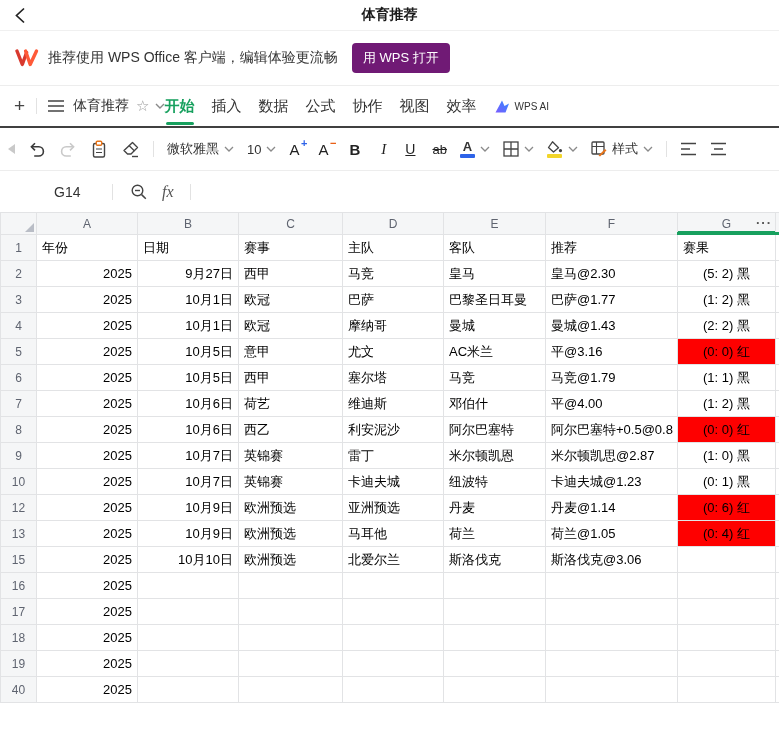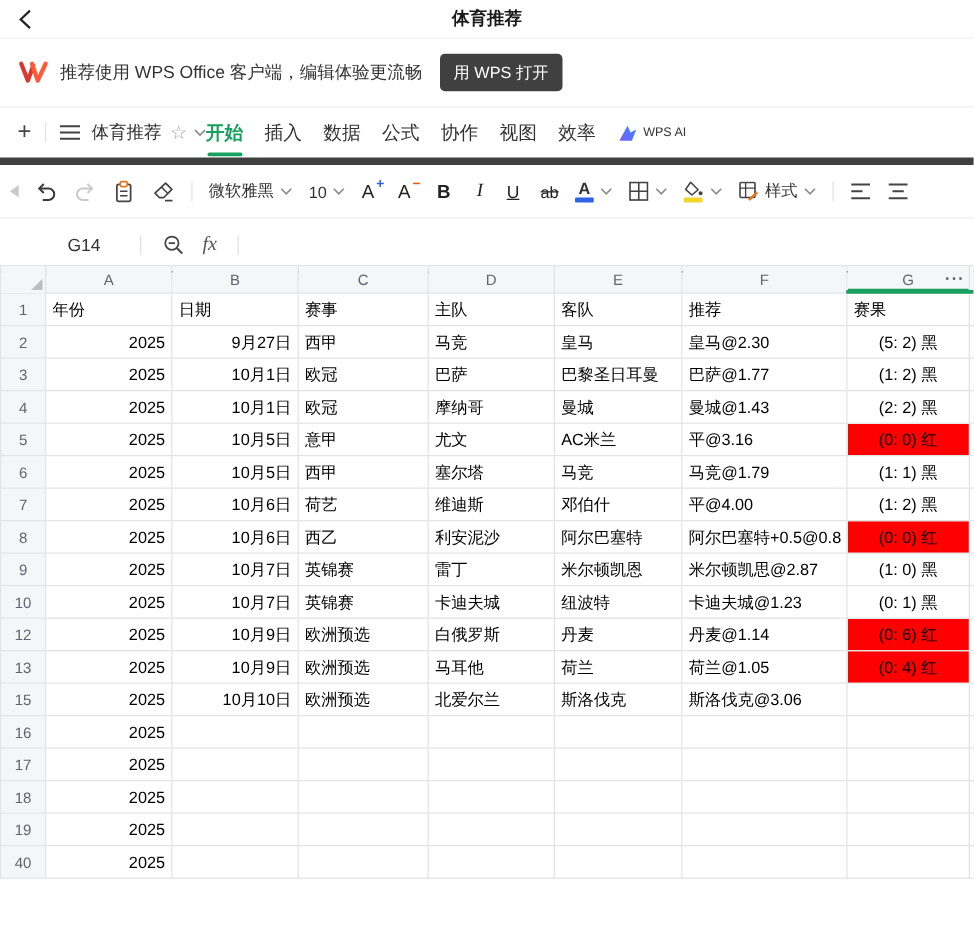--- a/index.html
+++ b/index.html
@@ -12,59 +12,59 @@
 
   
   .titlebar{height:30px;border-bottom:1px solid #f0f0f0;position:relative;display:flex;align-items:center;}
   .back{position:absolute;left:14px;top:7px;cursor:pointer;}
   .doc-title-center{position:absolute;left:0;right:0;text-align:center;font-size:14px;font-weight:600;color:#1a1a1a;}
 
   
   .banner{height:54px;border-bottom:1px solid #ededed;display:flex;align-items:center;padding-left:15px;}
   .wps-logo{width:24px;height:20px;margin-right:9px;flex:none;}
   .banner-msg{font-size:14px;color:#333;text-align:center;}
-  .open-btn{margin-left:14px;background:#404040;color:#fff;font-size:13px;border:none;border-radius:4px;padding:6px 11px;cursor:pointer;font-family:inherit;}
+  .open-btn{margin-left:14px;background:#701a75;color:#fff;font-size:13px;border:none;border-radius:4px;padding:6px 11px;cursor:pointer;font-family:inherit;}
 
   
   .menubar{height:40px;display:flex;align-items:center;padding:0 14px;position:relative;}
   .plus{font-size:19px;color:#444;font-weight:300;}
   .menubar .vdiv{margin:0 11px;}
   .burger{margin-right:9px;}
   .mdoc{font-size:14px;color:#333;}
   .star{font-size:15px;color:#9a9a9a;margin-left:7px;}
   .chev{margin-left:5px;display:inline-block;}
   .tabs{display:flex;gap:17px;align-items:center;}
   .tab{font-size:15px;color:#333;position:relative;cursor:pointer;white-space:nowrap;}
   .tab.active{color:#17A05E;font-weight:600;}
   .tab.active::after{content:"";position:absolute;left:1px;right:1px;bottom:-9px;height:3px;background:#17A05E;border-radius:2px;}
   .wpsai{display:flex;align-items:center;gap:5px;margin-left:17px;font-size:10px;color:#333;}
 
   
-  .toolbar{height:42px;border-top:6px solid #404040;display:flex;align-items:center;padding:0 6px;white-space:nowrap;overflow:hidden;text-align:center;}
+  .toolbar{height:42px;border-top:2px solid #404040;display:flex;align-items:center;padding:0 6px;white-space:nowrap;overflow:hidden;text-align:center;}
   .tbi{display:inline-flex;align-items:center;justify-content:center;margin-left:13px;flex:none;cursor:pointer;}
   .toolbar .vdiv{margin-left:13px;}
   .scrl{margin-left:2px;width:0;height:0;border-top:5px solid transparent;border-bottom:5px solid transparent;border-right:7px solid #c9c9c9;}
   .fontname{font-size:13px;color:#333;}
   .fsize{font-size:13px;color:#333;}
   .bold{font-weight:bold;font-size:15px;color:#222;}
   .ital{font-style:italic;font-size:15px;font-family:"Liberation Serif",serif;color:#222;}
   .undl{font-size:14px;color:#222;text-decoration:underline;}
   .strk{font-size:13px;color:#222;text-decoration:line-through;}
   .fcolor{display:inline-flex;flex-direction:column;align-items:center;line-height:1;}
   .fcolor .a{font-size:13px;font-weight:bold;color:#333;}
   .fcolor .bar{width:15px;height:4px;background:#2E63E8;border-radius:1px;margin-top:1px;}
   .fillbar{width:15px;height:4px;background:#F2D52A;border-radius:1px;margin-top:1px;}
   .afs{position:relative;font-size:15px;color:#222;}
   .afs sup{position:absolute;top:-4px;right:-8px;font-size:11px;font-weight:bold;}
   .afs .plus-b{color:#2E63E8;}
   .afs .minus-o{color:#E8590C;}
   .stylelbl{font-size:13px;color:#333;margin-left:4px;}
 
   
-  .formulabar{height:42px;border-top:1px solid #ededed;border-bottom:1px solid #7f1d1d;display:flex;align-items:center;}
+  .formulabar{height:42px;border-top:1px solid #ededed;border-bottom:5px solid #7f1d1d;display:flex;align-items:center;}
   .cellref{margin-left:54px;font-size:14px;color:#333;width:58px;}
   .formulabar .vdiv{margin-right:17px;}
   .fx{font-family:"Liberation Serif",serif;font-style:italic;font-size:16px;color:#555;margin:0 16px 0 14px;}
   .fml-input{flex:1;height:100%;}
 
   
   .gridwrap{position:absolute;left:0;top:212px;width:779px;height:541px;overflow:hidden;}
   table.grid{border-collapse:collapse;table-layout:fixed;width:779px;}
   table.grid th,table.grid td{padding:0 5px;border:1px solid #e2e3e5;font-weight:normal;
     white-space:nowrap;overflow:hidden;box-sizing:border-box;}
@@ -413,21 +413,21 @@
           <td class="c">纽波特</td>
           <td class="c">卡迪夫城@1.23</td>
           <td class="c res">(0: 1) 黑</td>
           <td class="c"></td>
         </tr>
         <tr class="r">
           <td class="rowhead">12</td>
           <td class="c num">2025</td>
           <td class="c num">10月9日</td>
           <td class="c">欧洲预选</td>
-          <td class="c">白俄罗斯</td>
+          <td class="c">亚洲预选</td>
           <td class="c">丹麦</td>
           <td class="c">丹麦@1.14</td>
           <td class="c res red">(0: 6) 红</td>
           <td class="c"></td>
         </tr>
         <tr class="r">
           <td class="rowhead">13</td>
           <td class="c num">2025</td>
           <td class="c num">10月9日</td>
           <td class="c">欧洲预选</td>

